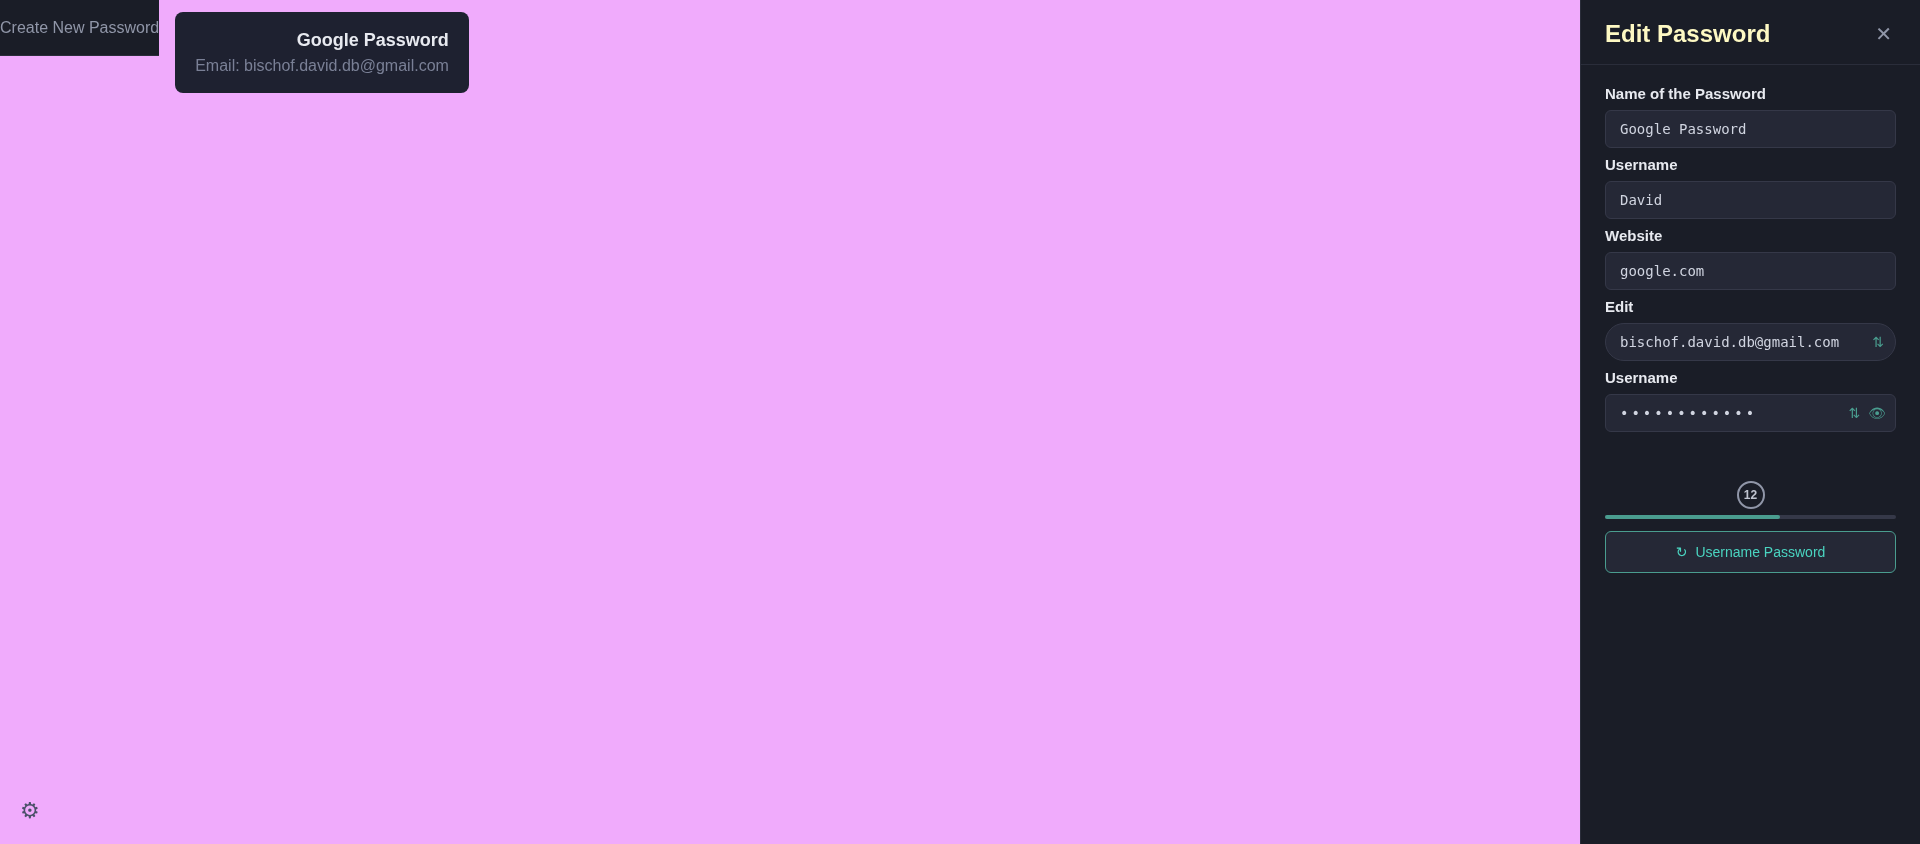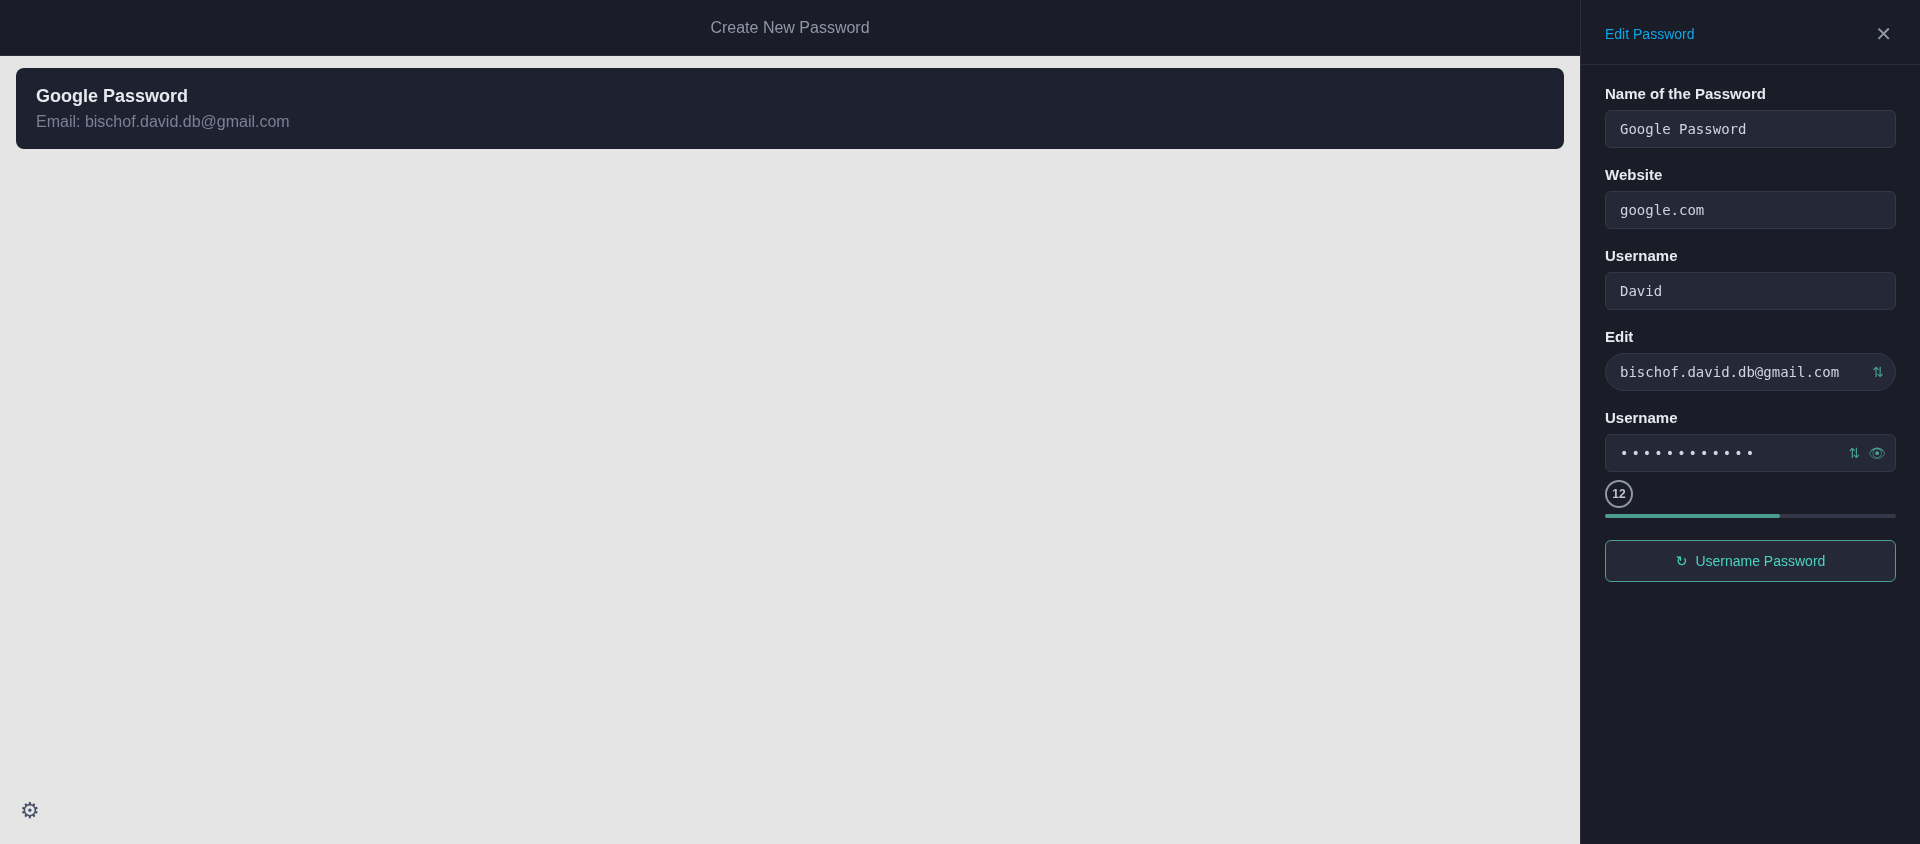--- a/index.html
+++ b/index.html
@@ -10,23 +10,24 @@
       font-family: -apple-system, BlinkMacSystemFont, 'Segoe UI', sans-serif;
       display: flex;
       overflow: hidden;
       color: #fff;
     }
 
     
     .main-area {
       flex: 1;
       display: flex;
-      flex-direction: column;
-      background: #e5e5e5;
+      flex-direction: row;
+      background: #f0abfc;
       position: relative;
+      text-align: right;
     }
 
     
     .top-bar {
       background: #1a1d27;
       height: 56px;
       display: flex;
       align-items: center;
       justify-content: center;
       border-bottom: 1px solid #2a2d3a;
@@ -85,40 +86,40 @@
 
     .panel-header {
       display: flex;
       align-items: center;
       justify-content: space-between;
       padding: 20px 24px 16px 24px;
       border-bottom: 1px solid #2a2d3a;
     }
 
     .panel-title {
-      font-size: 14px;
-      font-weight: 400;
-      color: #0ea5e9;
+      font-size: 24px;
+      font-weight: 700;
+      color: #fef9c3;
     }
 
     .close-btn {
       background: none;
       border: none;
       color: #9096a8;
       font-size: 20px;
       cursor: pointer;
       padding: 4px;
       line-height: 1;
     }
 
     .panel-body {
       padding: 20px 24px;
       display: flex;
       flex-direction: column;
-      gap: 18px;
+      gap: 8px;
     }
 
     .field-group {
       display: flex;
       flex-direction: column;
       gap: 8px;
     }
 
     .field-label {
       font-size: 15px;
@@ -179,21 +180,23 @@
     .pw-icon {
       color: #4a9d8f;
       font-size: 14px;
       cursor: pointer;
     }
 
     
     .slider-area {
       display: flex;
       flex-direction: column;
+      align-items: center;
       gap: 6px;
+      margin-top: 41px;
     }
 
     .slider-badge {
       width: 28px;
       height: 28px;
       border-radius: 50%;
       border: 2px solid #9096a8;
       display: flex;
       align-items: center;
       justify-content: center;
@@ -269,27 +272,27 @@
   </div>
 
   <div class="panel-body">
 
     <div class="field-group">
       <label class="field-label">Name of the Password</label>
       <input class="field-input" type="text" value="Google Password" style="">
     </div>
 
     <div class="field-group">
+      <label class="field-label">Username</label>
+      <input class="field-input" type="text" value="David" style="">
+    </div>
+
+    <div class="field-group">
       <label class="field-label">Website</label>
       <input class="field-input" type="text" value="google.com" style="">
-    </div>
-
-    <div class="field-group">
-      <label class="field-label">Username</label>
-      <input class="field-input" type="text" value="David" style="">
     </div>
 
     <div class="field-group">
       <label class="field-label">Edit</label>
       <div class="field-input-wrapper">
         <input class="field-input" type="text" value="bischof.david.db@gmail.com" style="">
         <span class="field-icon" title="Copy">⇅</span>
       </div>
     </div>
 

